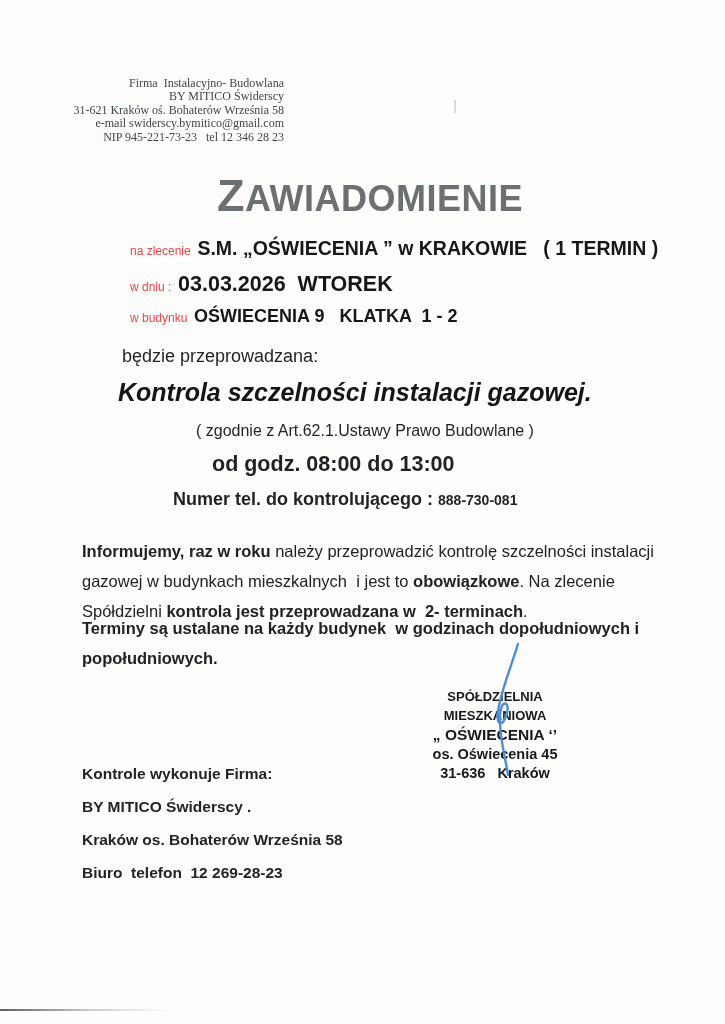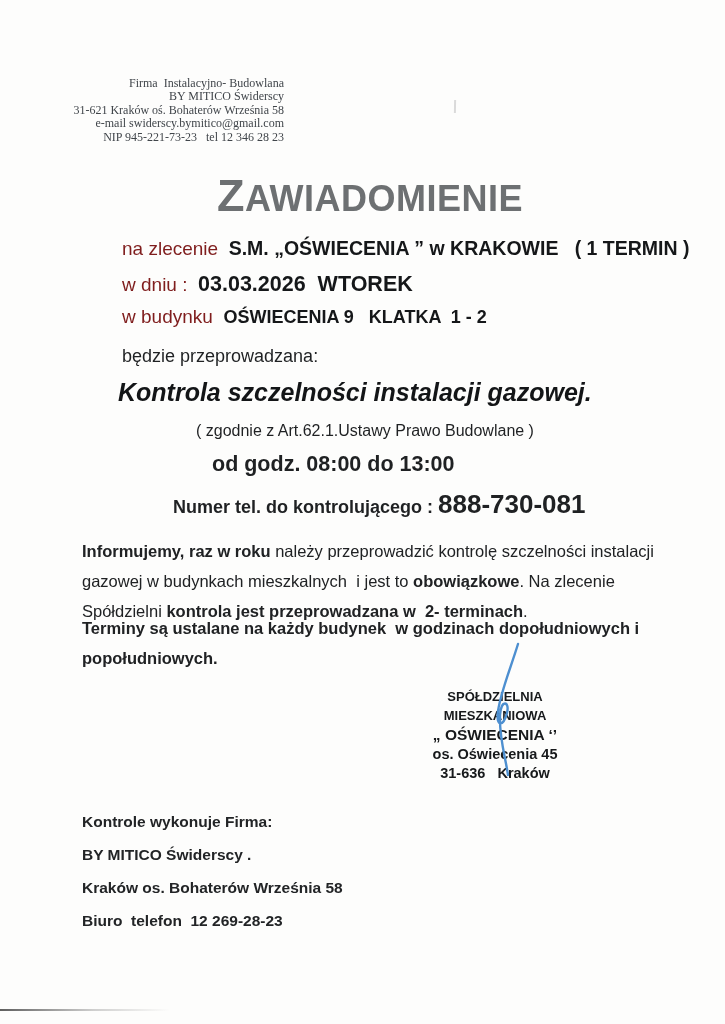--- a/index.html
+++ b/index.html
@@ -37,42 +37,42 @@
   .title {
     position:absolute; left:0; top:170px; width:740px;
     text-align:center;
     font-size:36px; font-weight:bold; letter-spacing:0.5px;
     color:#6d7072;
   }
   .title::first-letter { font-size:45px; }
 
   
   .row { position:absolute; left:122px; }
-  .row .prefix { font-size:19px; color:#7f1d1d; }
+  .row .prefix { font-size:12px; color:#ef4444;margin-left:8px; }
   .row .val   { font-weight:bold; color:#151719; }
   .row-order    { top:237px; }
   .row-order .val    { font-size:19.5px; }
   .row-date     { top:272px; }
   .row-date .val     { font-size:21.5px; }
   .row-building { top:306px; }
   .row-building .val { font-size:18px; }
   .lead-in { position:absolute; left:122px; top:346px; font-size:18px; }
 
   .subject {
     position:absolute; left:118px; top:378px;
     font-size:25px; font-weight:bold; color:#131517;font-style:italic;
   }
   .legal-note { position:absolute; left:196px; top:422px; font-size:16px; }
   .hours {
     position:absolute; left:212px; top:452px;
     font-size:21.5px; font-weight:bold;text-align:center;
   }
   .phone-line { position:absolute; left:173px; top:489px; font-weight:bold; }
   .phone-line .lbl { font-size:18px; }
-  .phone-line .num { font-size:26px;margin-top:28px; }
+  .phone-line .num { font-size:14px;margin-top:28px; }
 
   
   .para {
     position:absolute; left:82px; width:592px;
     font-size:16.5px; line-height:30px; color:#202224;
   }
   .para-info  { top:536px; }
   .para-terms { top:613px; font-weight:bold; }
   .b { font-weight:bold; }
 
@@ -81,21 +81,21 @@
     position:absolute; left:400px; top:687px; width:190px;
     text-align:center; font-weight:bold; color:#17191b;
   }
   .stamp .s0 { font-size:13px;   line-height:19px; }
   .stamp .s1 { font-size:15.5px; line-height:20px; }
   .stamp .s2 { font-size:14.5px; line-height:19px; }
   .stamp .s3 { font-size:14.5px; line-height:19px; }
   .signature-svg { position:absolute; left:480px; top:636px; }
 
   
-  .contractor { position:absolute; left:82px; top:765px; font-weight:bold; color:#222426;margin-top:48px; }
+  .contractor { position:absolute; left:82px; top:765px; font-weight:bold; color:#222426; }
   .contractor .c-line { font-size:15.5px; margin-bottom:15px; }
 </style>
 </head>
 <body>
 
 <div class="page">
 
   <div class="letterhead">
     <div class="t">Firma  Instalacyjno- Budowlana</div>
     <div class="t">BY MITICO Świderscy</div>

